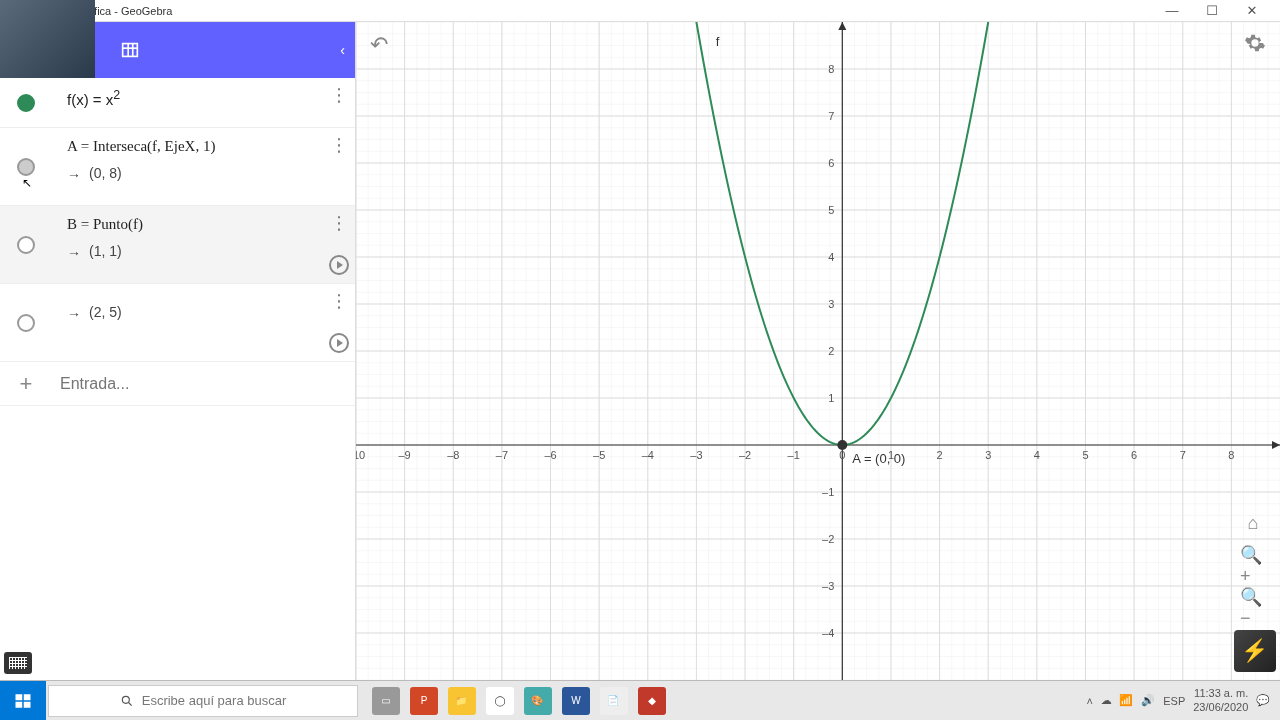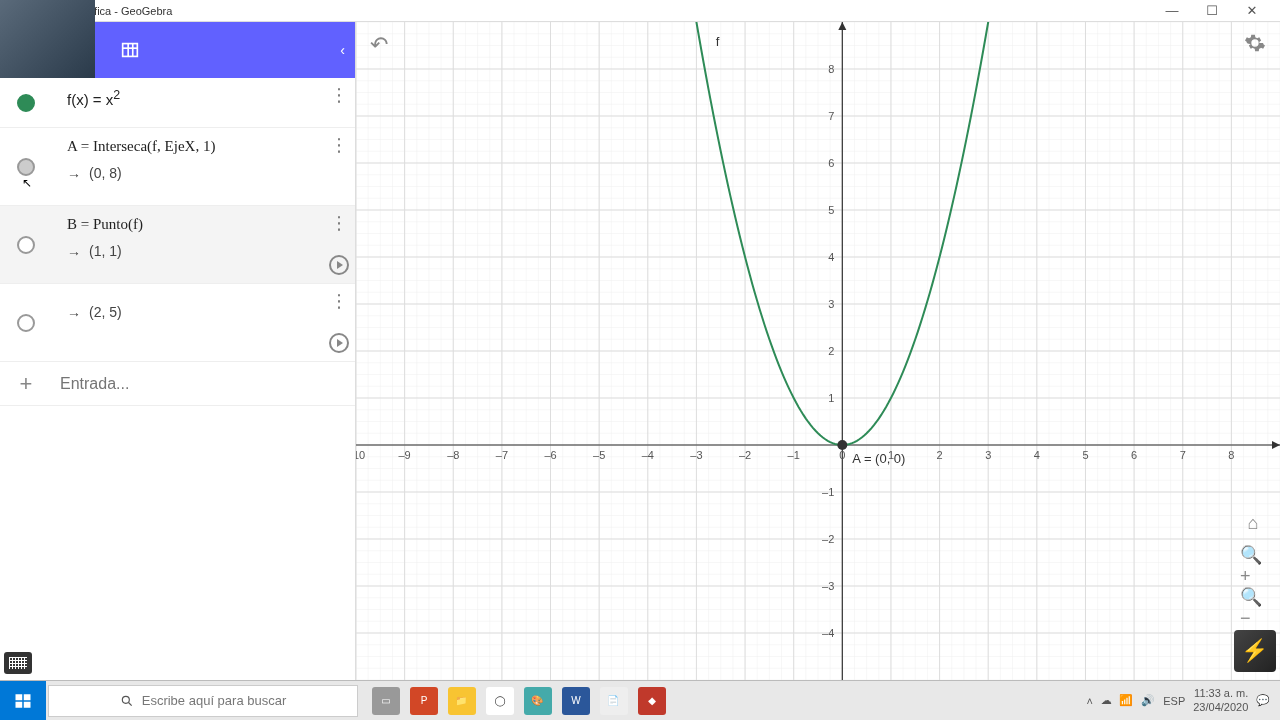--- a/index.html
+++ b/index.html
@@ -427,17 +427,17 @@
       <div class="ticon" style="background: rgb(192, 57, 43);">◆</div>
     </div>
   <div class="sys">
     <span>˄</span>
     <span>☁</span>
     <span>📶</span>
     <span>🔊</span>
     <span>ESP</span>
     <div class="clock">
       <div>11:33 a. m.</div>
-      <div>23/04/2020</div>
+      <div>23/06/2020</div>
     </div>
     <span>💬</span>
   </div>
 </div>
 
 </body></html>

